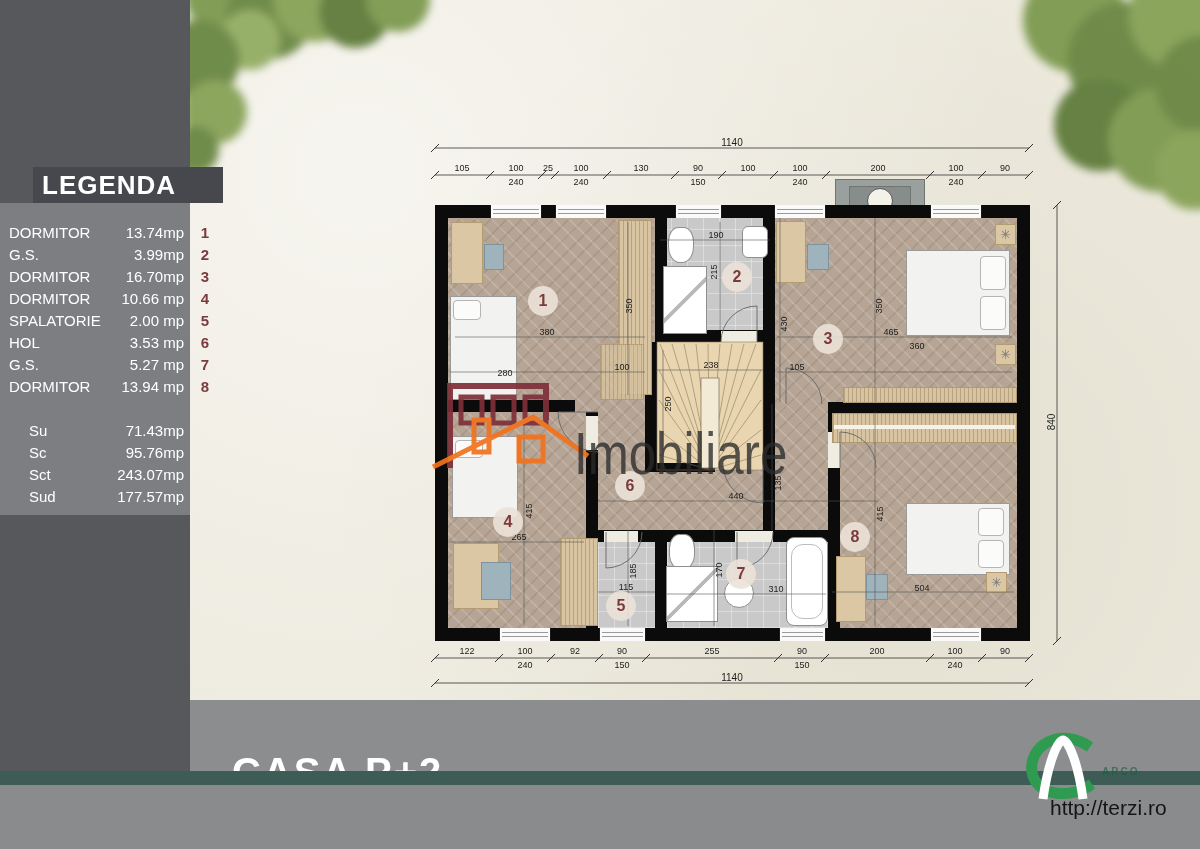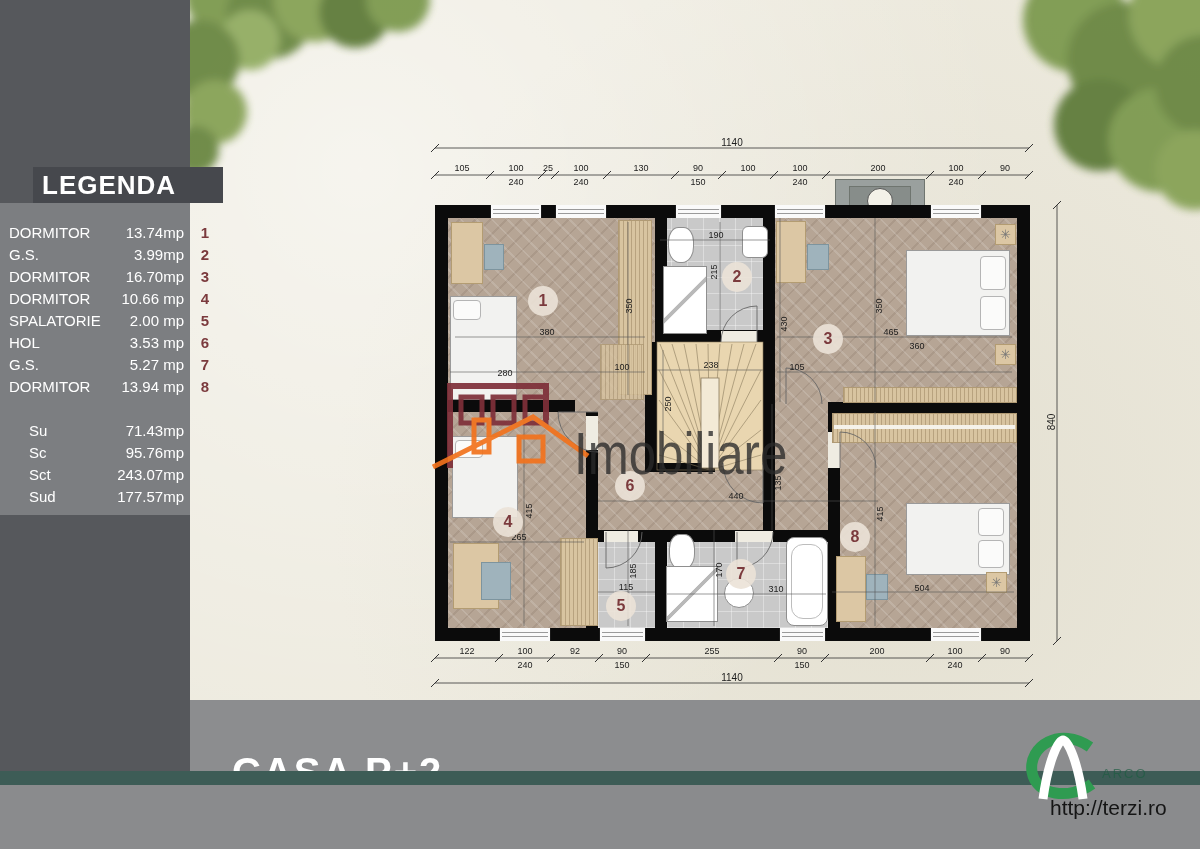--- a/index.html
+++ b/index.html
@@ -20,21 +20,21 @@
   .legend-totals{margin-top:22px;margin-left:20px;}
   .num-col{left:196px;top:222px;z-index:31;}
   .num-row{height:22px;line-height:22px;color:#7b3a3d;font-weight:bold;font-size:15px;text-align:center;width:18px;}
 
   
   .band-top{left:190px;top:700px;width:1010px;height:71px;background:#8c8d8f;z-index:29;}
   .casa-title{left:232px;top:752px;z-index:30;color:#fff;font-weight:800;font-size:40px;letter-spacing:2px;line-height:40px;white-space:nowrap;}
   .band-teal{left:0;top:771px;width:1200px;height:14px;background:#3d5c56;z-index:35;}
   .band-bottom{left:0;top:785px;width:1200px;height:64px;background:#8a8b8d;z-index:35;}
   .website{left:1050px;top:796px;z-index:37;color:#151515;font-size:21px;}
-  .arco-text{left:1102px;top:766px;z-index:36;color:#1d5c41;opacity:.65;font-size:13px;font-weight:normal;letter-spacing:2px;}
+  .arco-text{left:1102px;top:766px;z-index:36;color:#1d5c41;opacity:.65;font-size:10px;font-weight:bold;letter-spacing:2px;}
 
   
   .wall{position:absolute;background:#0b0b0b;z-index:12;}
   .floor-wood{position:absolute;z-index:10;background:#b6a595;
     background-image:repeating-linear-gradient(45deg,rgba(255,255,255,.14) 0 2px,transparent 2px 11px),
                      repeating-linear-gradient(-45deg,rgba(110,90,75,.16) 0 2px,transparent 2px 11px);}
   .floor-tile{position:absolute;z-index:11;background:#c9c9c9;
     background-image:repeating-linear-gradient(0deg,rgba(255,255,255,.35) 0 1px,transparent 1px 16px),
                      repeating-linear-gradient(90deg,rgba(255,255,255,.35) 0 1px,transparent 1px 16px);}
   .stairs{position:absolute;z-index:11;background:#e9d6b0;}

